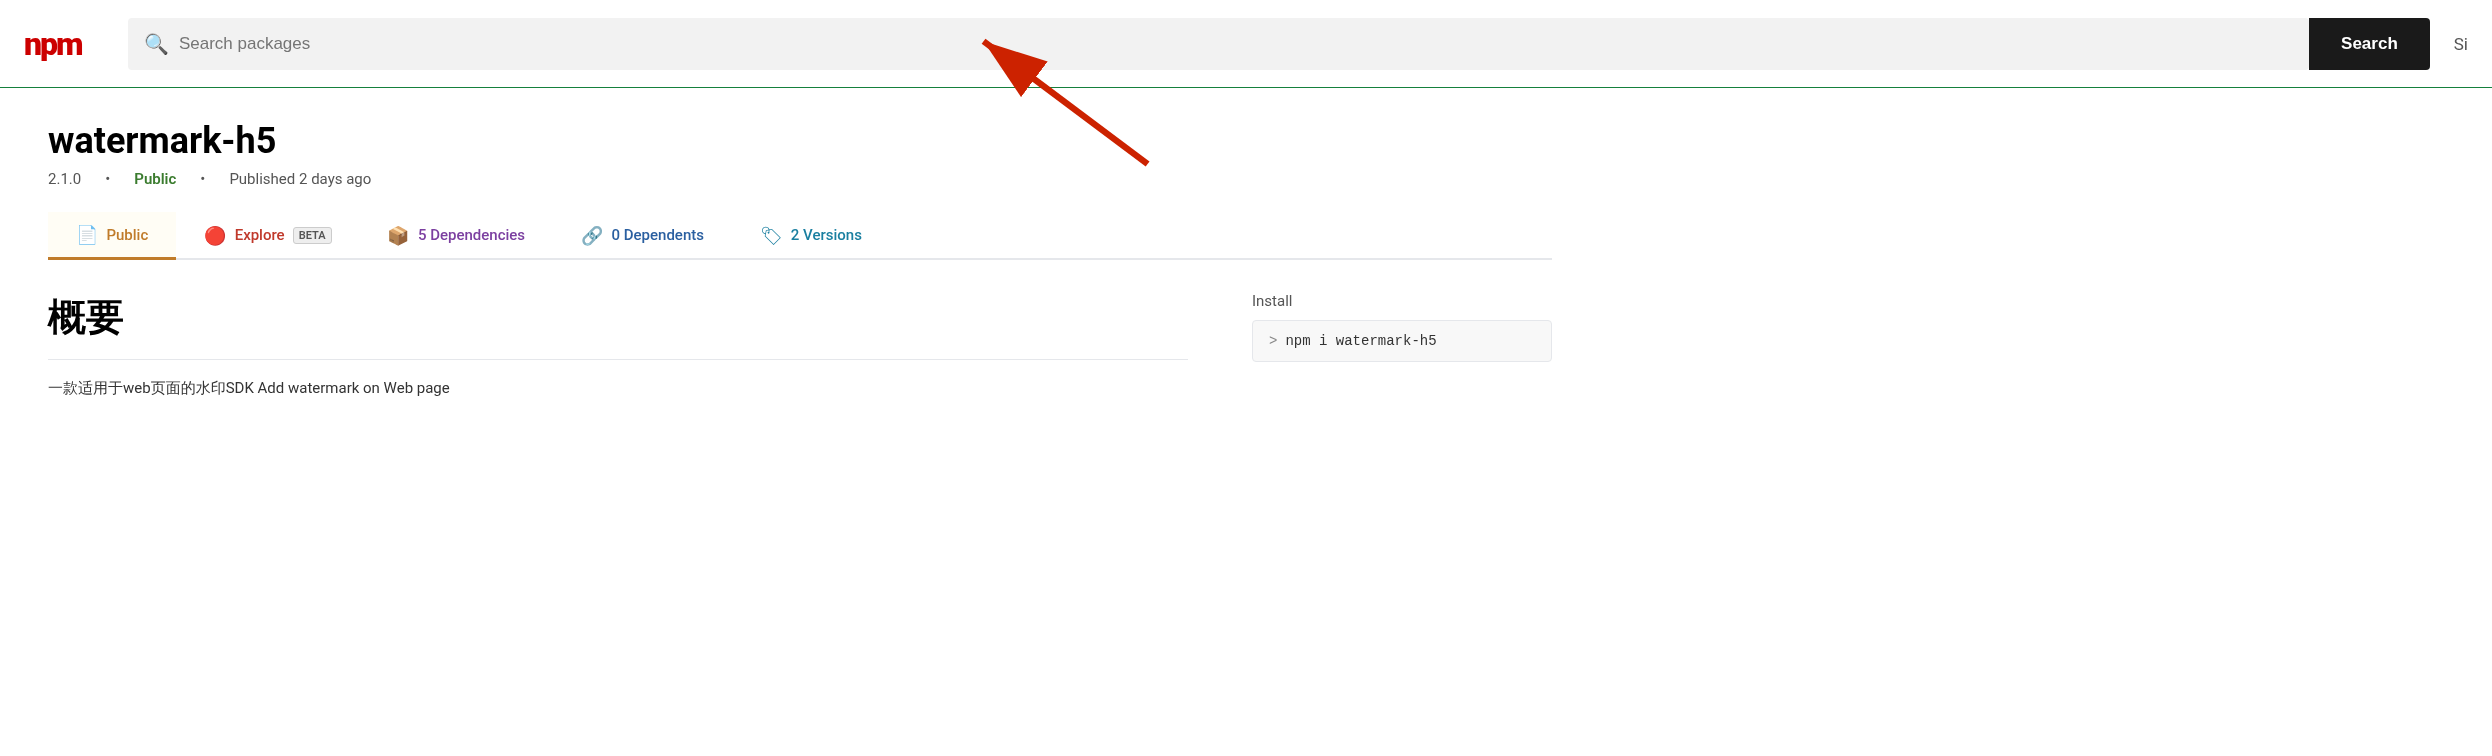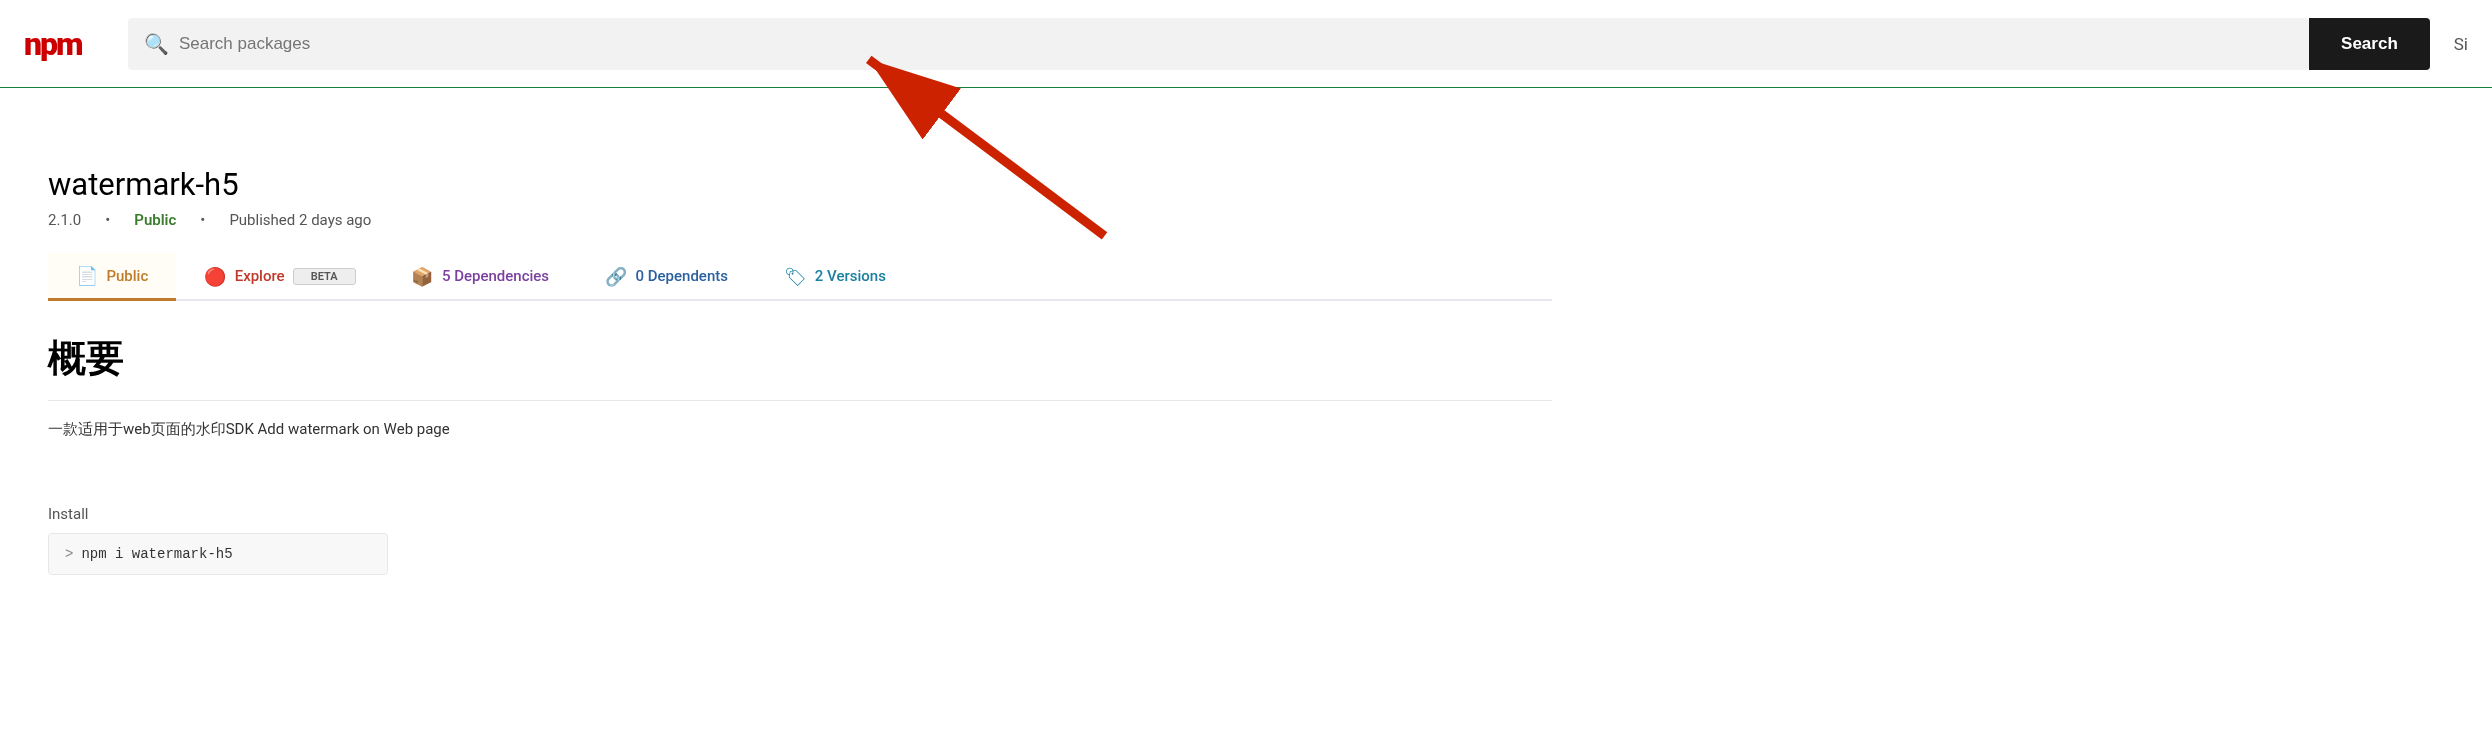--- a/index.html
+++ b/index.html
@@ -72,25 +72,24 @@
     }
 
     
     .main {
       padding: 32px 48px 0 48px;
       max-width: 1600px;
     }
 
     
     .package-title {
-      font-size: 31px;
-      font-weight: 400;
+      font-size: 36px;
+      font-weight: 700;
       color: #000;
       margin-bottom: 8px;
-      margin-top: 46px;
     }
     .package-meta {
       display: flex;
       align-items: center;
       gap: 24px;
       font-size: 15px;
       color: #555;
       margin-bottom: 24px;
     }
     .badge-public {
@@ -134,35 +133,34 @@
       color: #2a5fa0;
     }
     .tab-versions {
       color: #1a7fa0;
     }
     .beta-badge {
       background: #eee;
       border: 1px solid #ccc;
       border-radius: 3px;
       font-size: 11px;
-      padding: 1px 17px;
+      padding: 1px 5px;
       color: #555;
       font-weight: 600;
     }
 
     
     .tab-icon {
       font-size: 18px;
     }
 
     
     .content-area {
       display: flex;
       gap: 64px;
-      flex-direction: column;
     }
     .content-left {
       flex: 1;
     }
     .section-title {
       font-size: 38px;
       font-weight: 700;
       color: #000;
       margin-bottom: 16px;
     }

